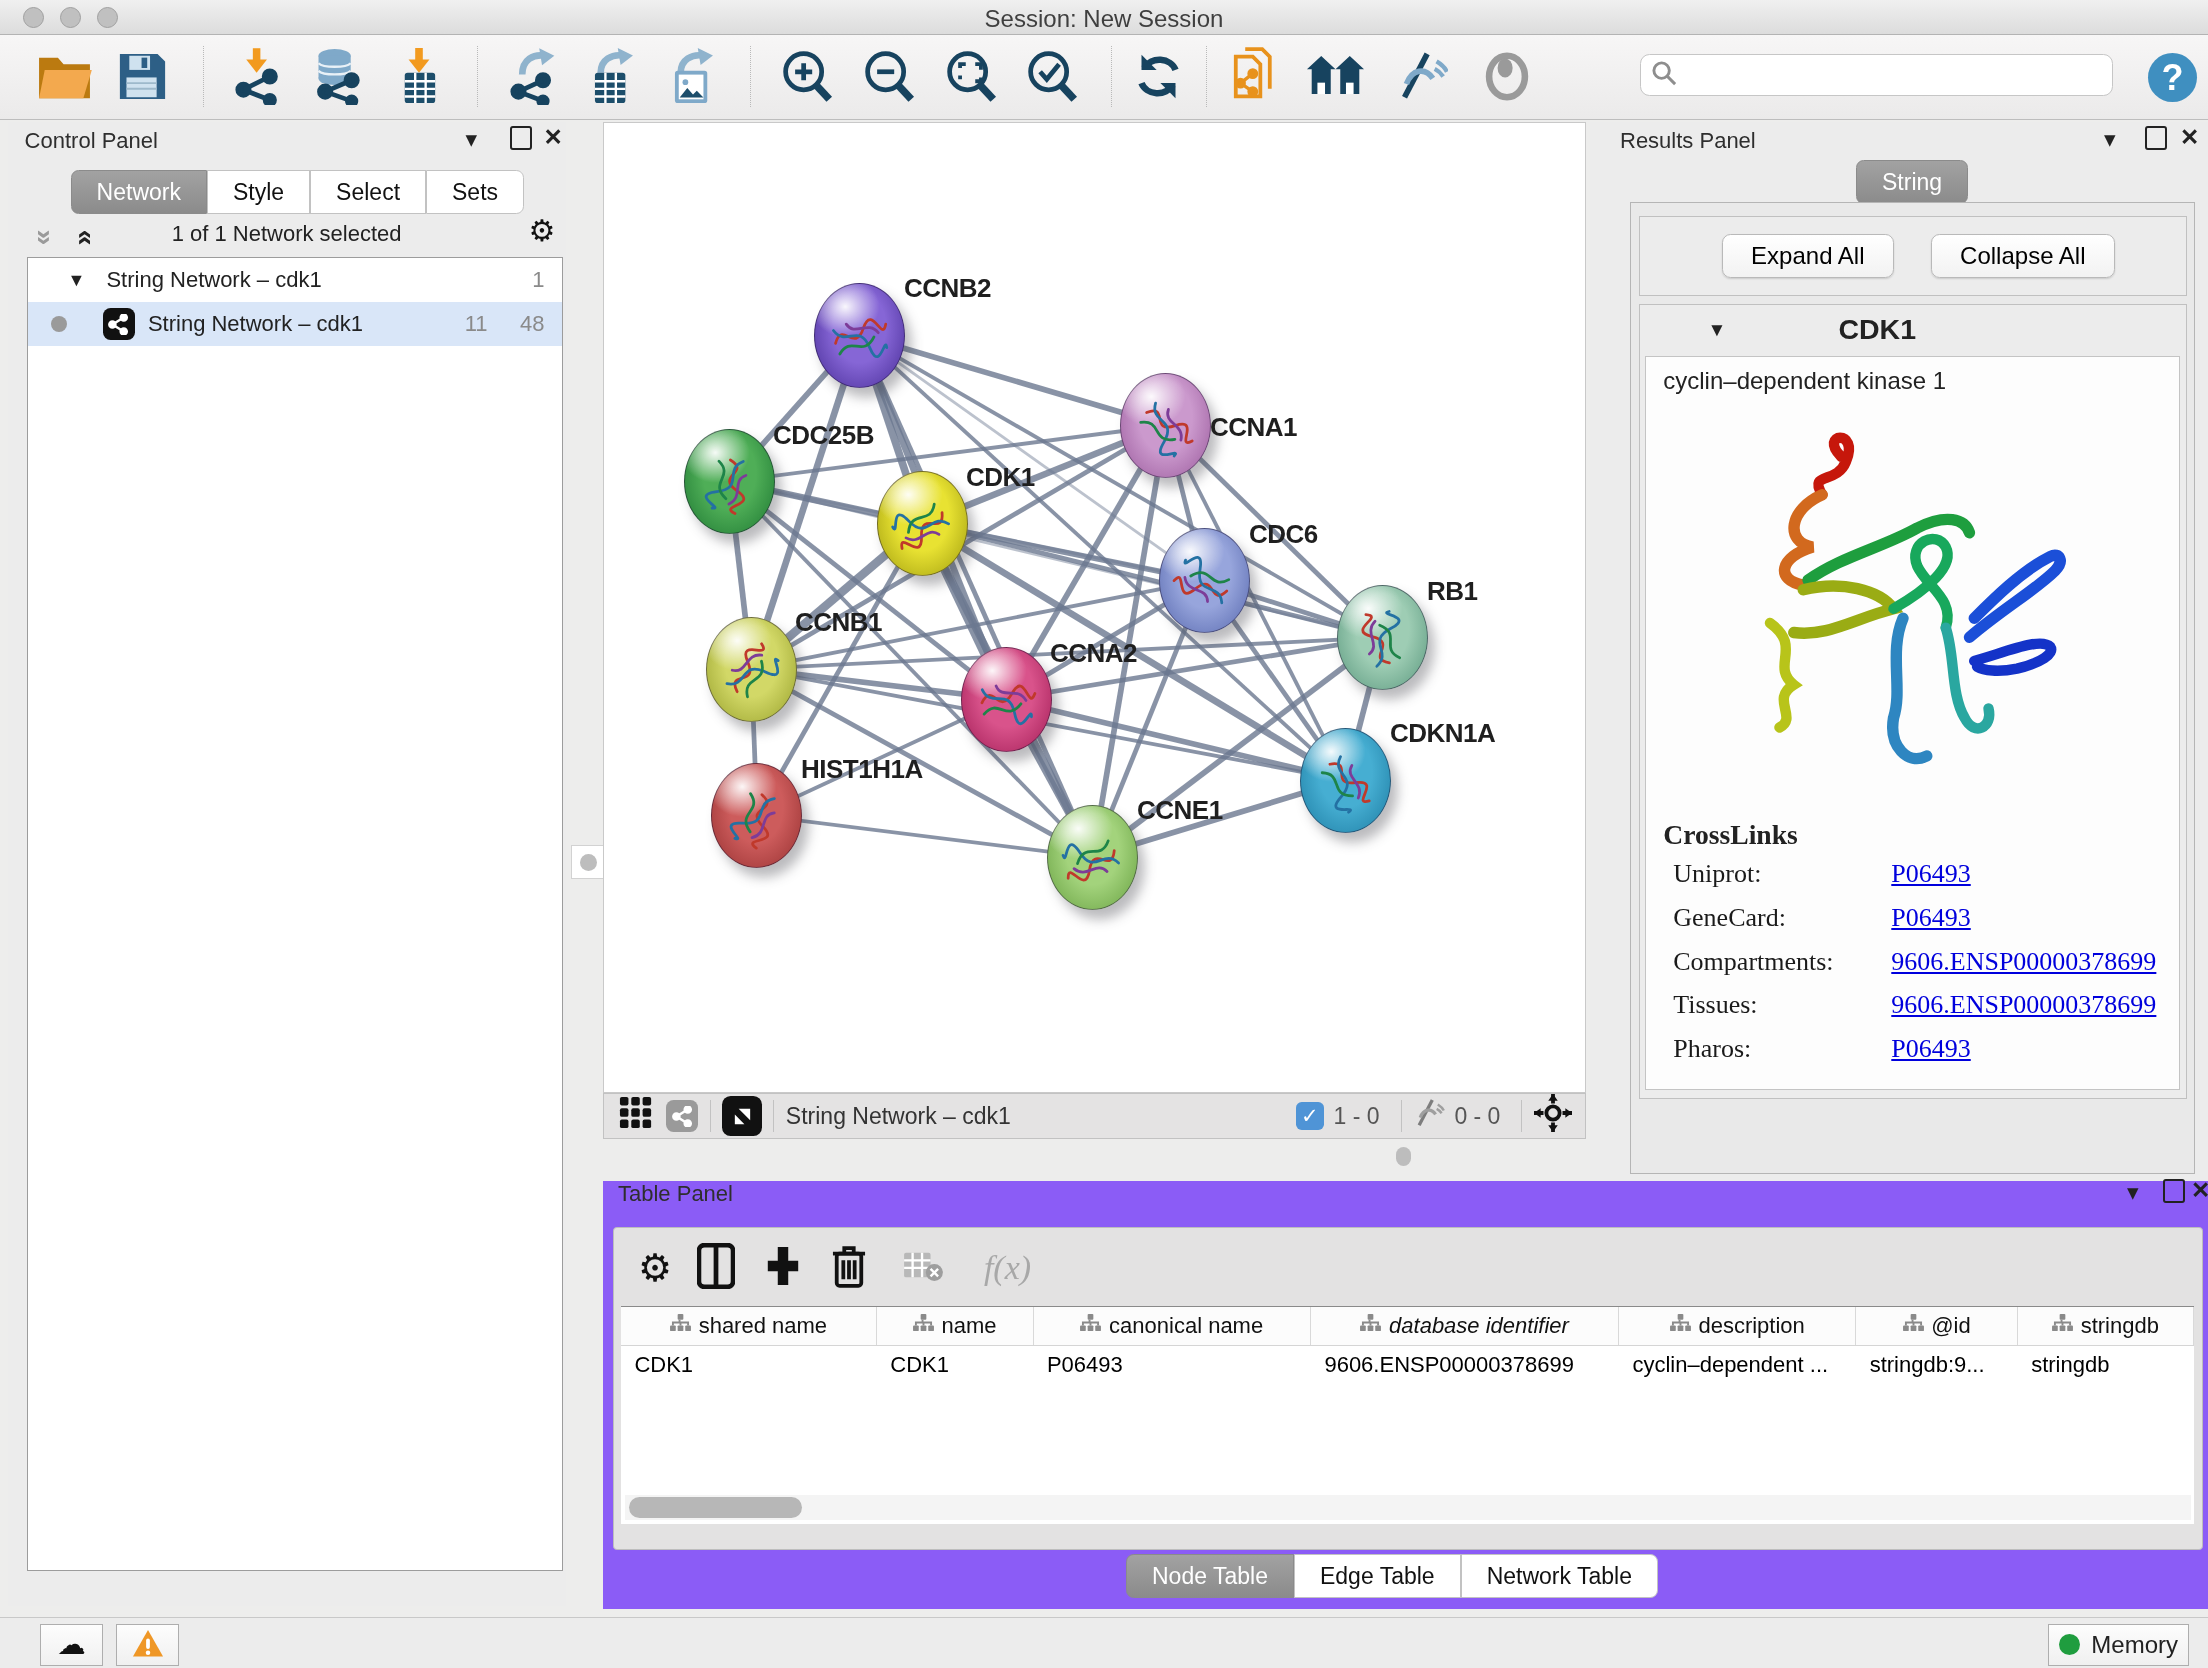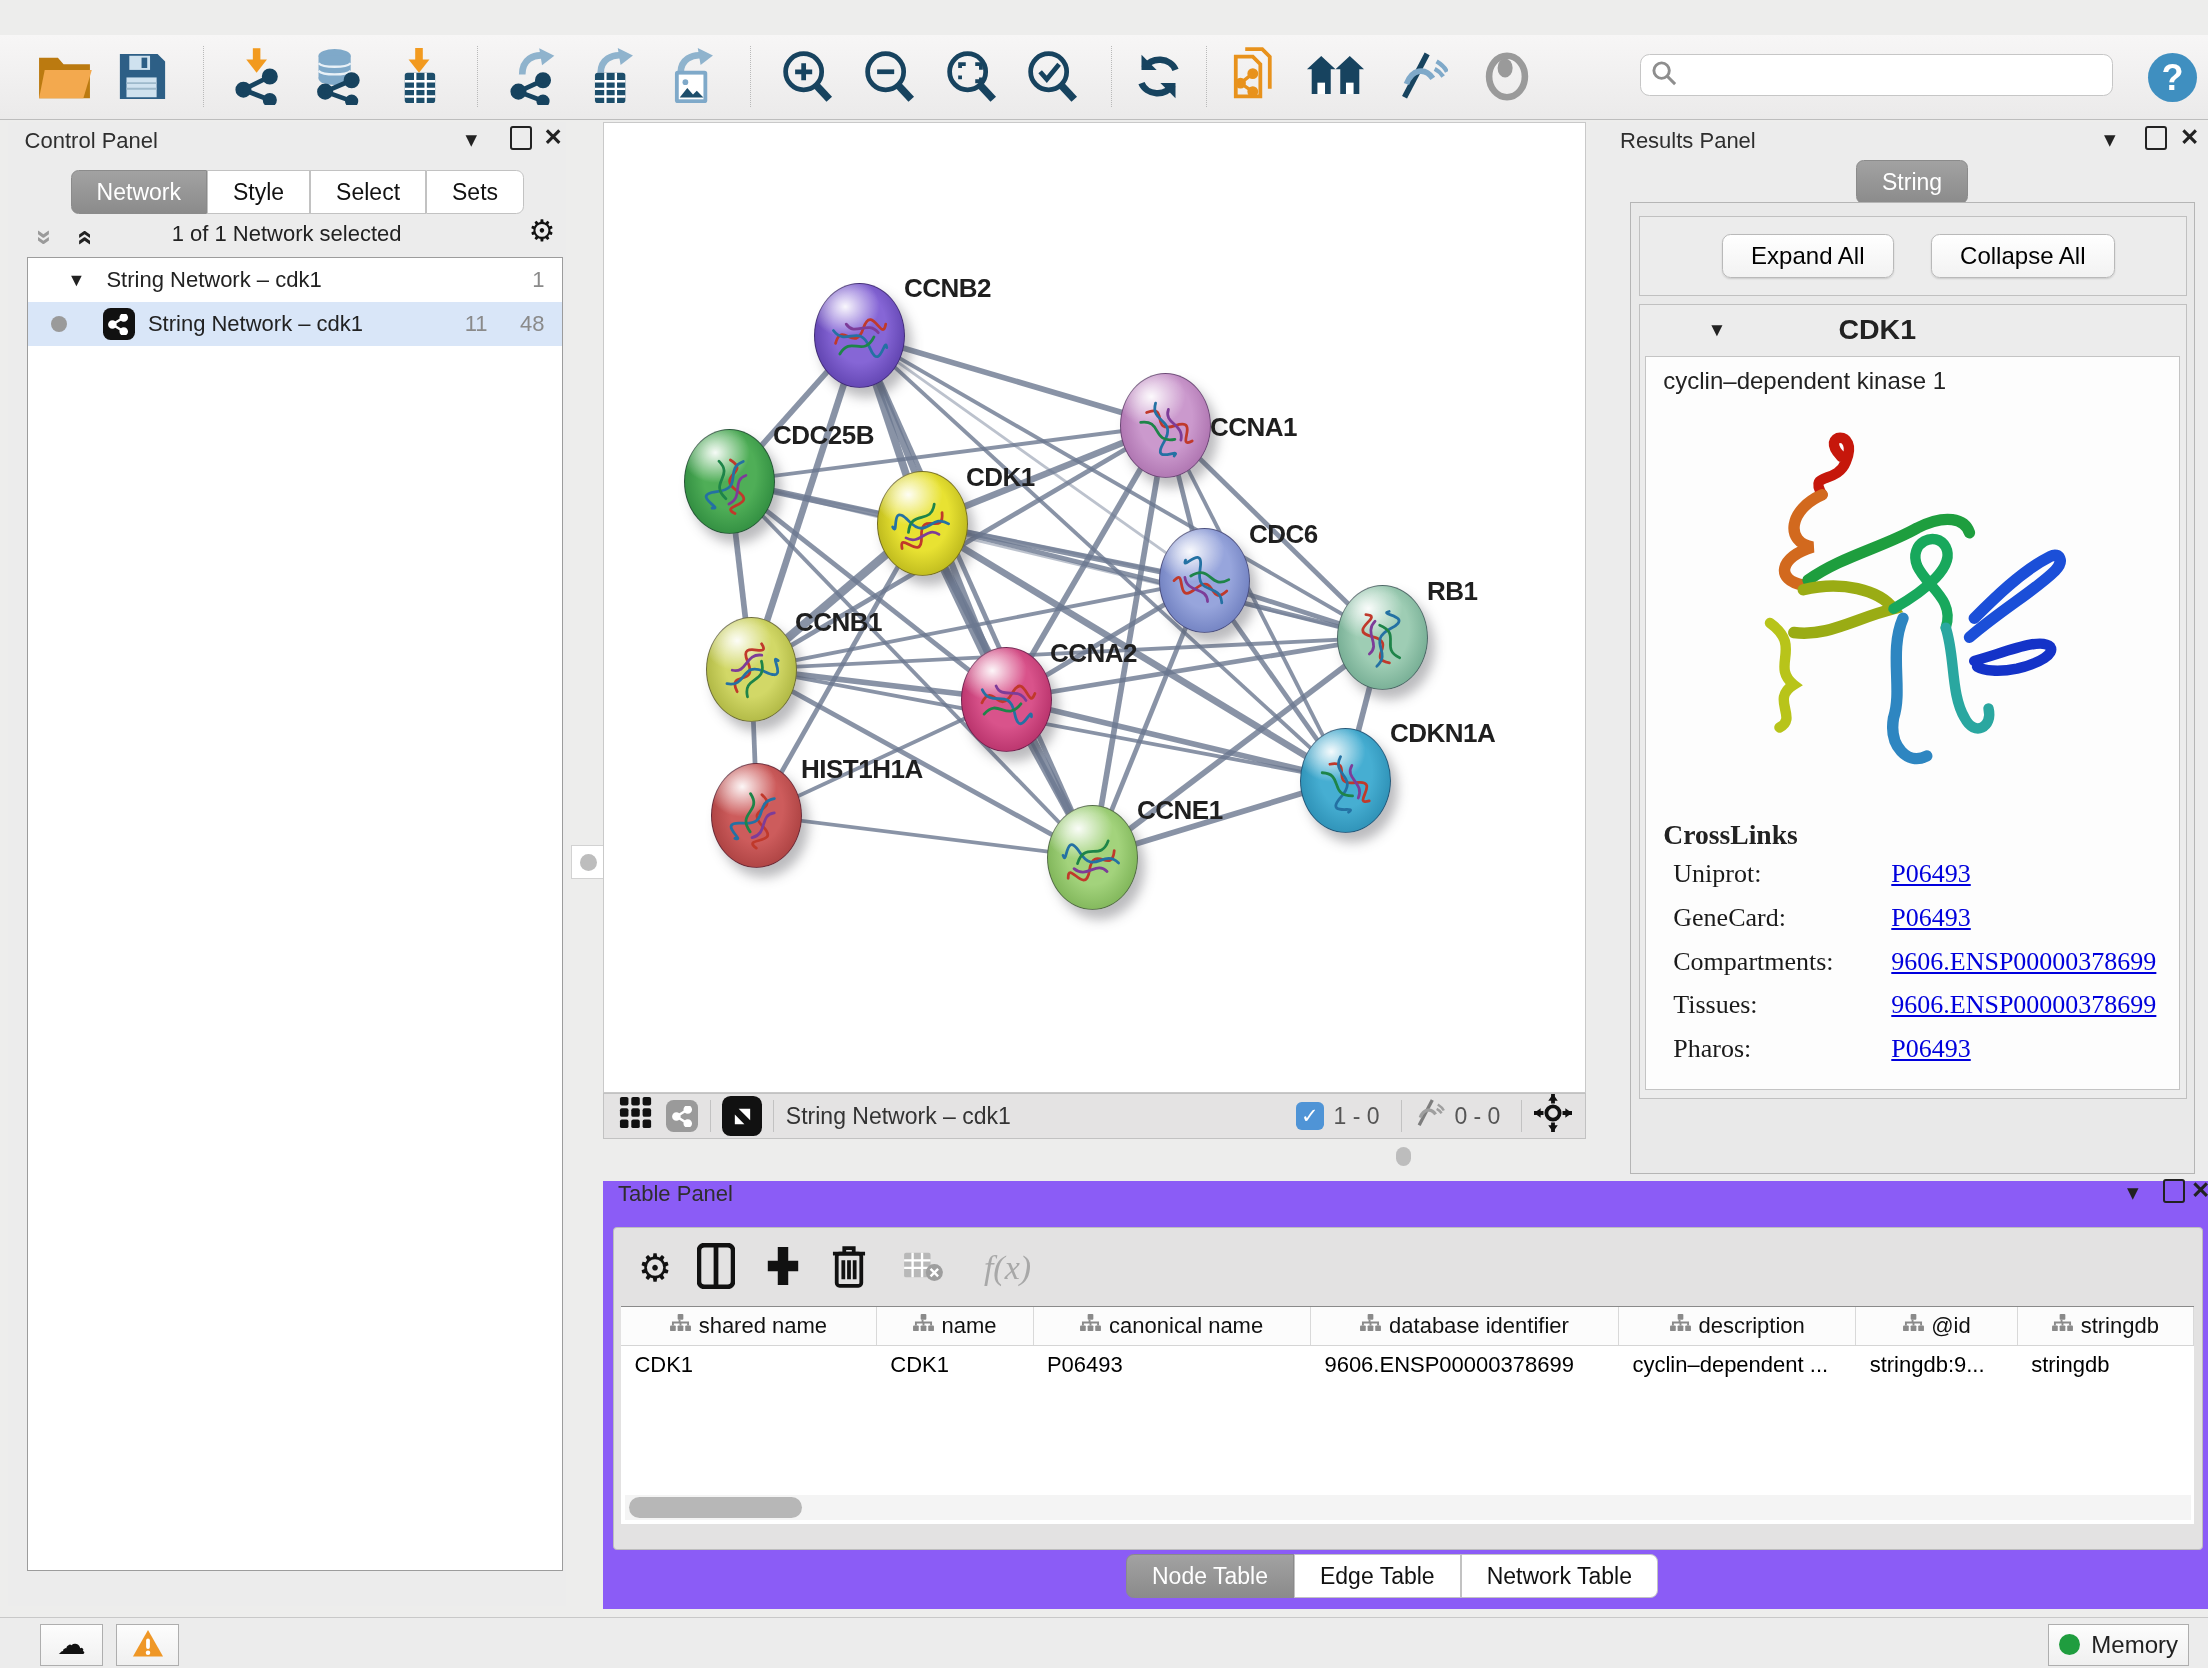--- a/index.html
+++ b/index.html
@@ -81,20 +81,26 @@
         border:1.9px solid #aeaeae;display:flex;align-items:center;justify-content:center;box-sizing:border-box;}
   .handle{position:absolute;width:32px;height:32px;background:#fff;border:1px solid #d2d2d2;
           display:flex;align-items:center;justify-content:center;}
   .handle i{width:17px;height:17px;border-radius:50%;background:#bdbdbd;display:block;}
 </style>
 </head>
 <body>
 
 <div id="app">
 
+  <div id="titlebar" class="abs">
+    <div class="tl abs" style="left:23px"></div>
+    <div class="tl abs" style="left:60px"></div>
+    <div class="tl abs" style="left:97px"></div>
+    <div id="title-text" class="abs">Session: New Session</div>
+  </div>
 
   <div id="mainbar" class="abs">
     <div class="tbtn" style="left:34px">
       <span><svg width="57" height="49" viewBox="0 0 60 52">
             <path fill="#bb7a10" d="M3 6h20l6 7h28v36H3z"></path>
             <path fill="#f3a94e" d="M9 19h50l-9 30H3z"></path>
           </svg></span>
     </div>
     <div class="tbtn" style="left:112px">
       <span><svg width="49" height="49" viewBox="0 0 52 52">
@@ -635,21 +641,21 @@
                   <g fill="#8a8a8a">
                     <rect x="8" y="0" width="6" height="6" rx="1"></rect>
                     <rect x="0" y="12" width="6" height="6" rx="1"></rect>
                     <rect x="8" y="12" width="6" height="6" rx="1"></rect>
                     <rect x="16" y="12" width="6" height="6" rx="1"></rect>
                     <path d="M10 6v4M3 12v-3h16v3M11 8v4" stroke="#8a8a8a" stroke-width="2" fill="none"></path>
                   </g>
                 </svg></span>
               <span>canonical name</span>
             </div>
-            <div class="th" style="width: 313px;">
+            <div class="th" style="width: 313px; font-style: italic;">
               <span><svg width="21" height="19" viewBox="0 0 22 20">
                   <g fill="#8a8a8a">
                     <rect x="8" y="0" width="6" height="6" rx="1"></rect>
                     <rect x="0" y="12" width="6" height="6" rx="1"></rect>
                     <rect x="8" y="12" width="6" height="6" rx="1"></rect>
                     <rect x="16" y="12" width="6" height="6" rx="1"></rect>
                     <path d="M10 6v4M3 12v-3h16v3M11 8v4" stroke="#8a8a8a" stroke-width="2" fill="none"></path>
                   </g>
                 </svg></span>
               <span>database identifier</span>

